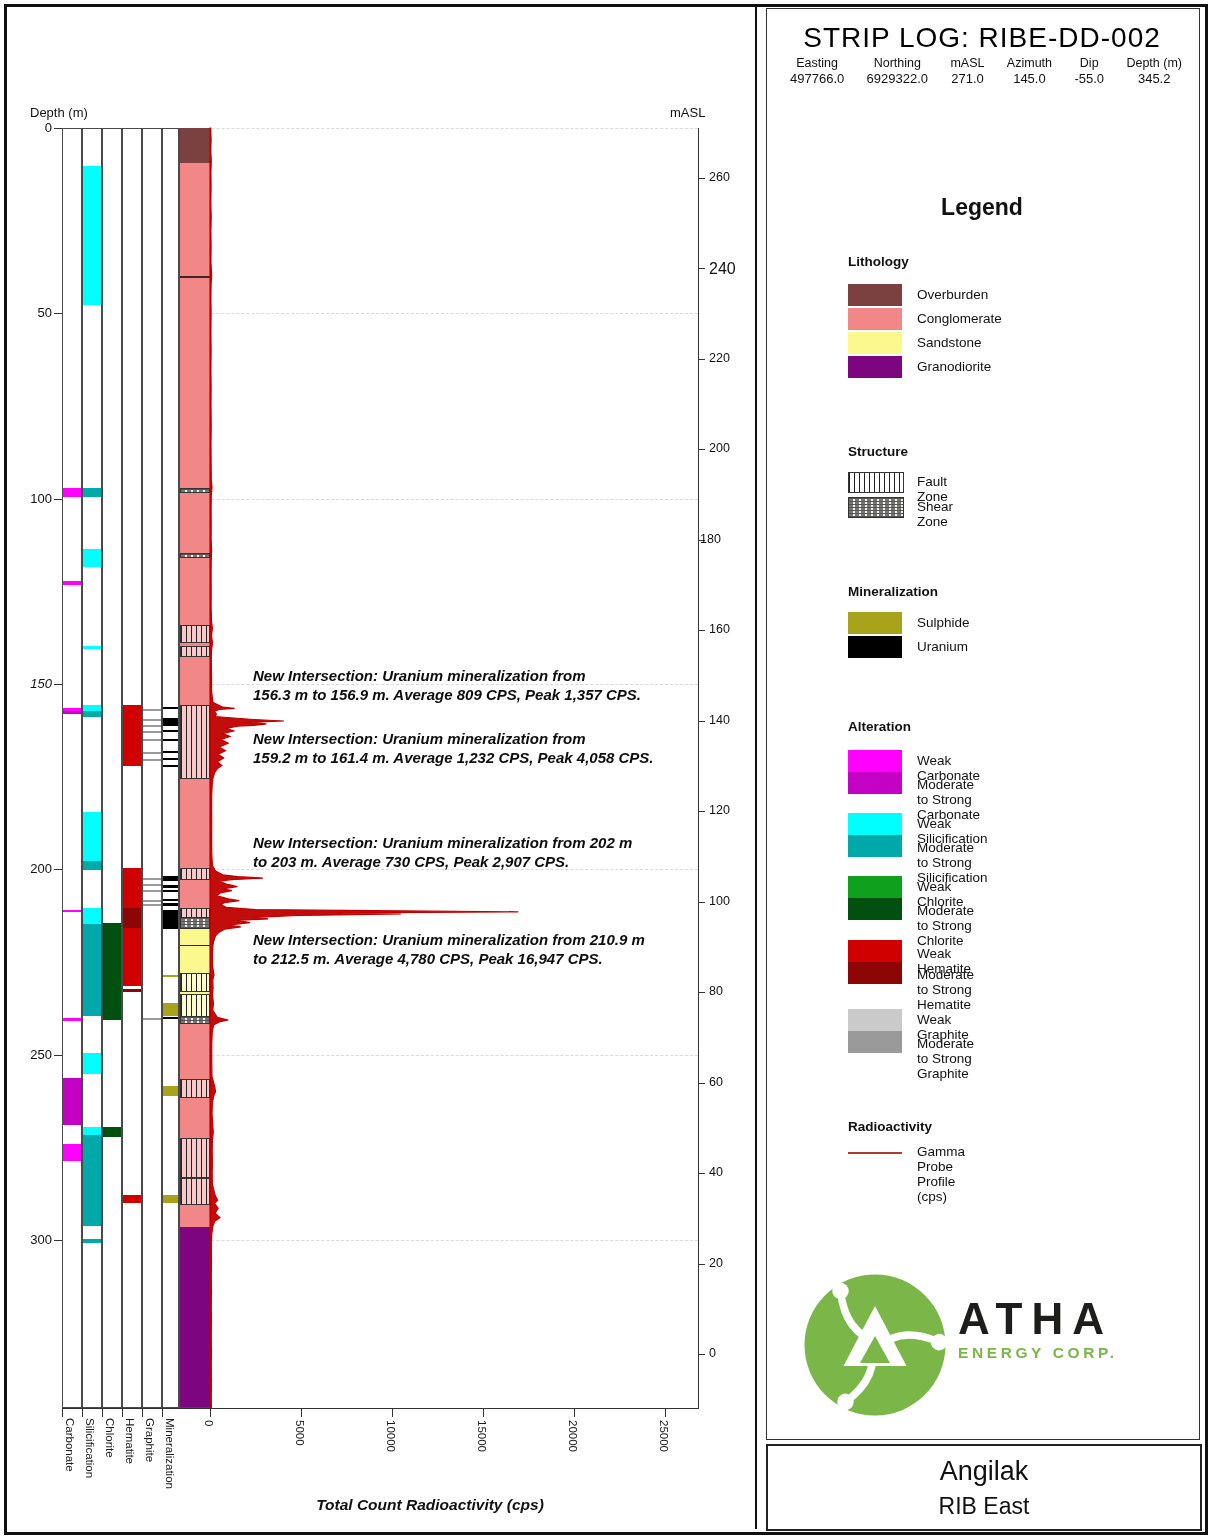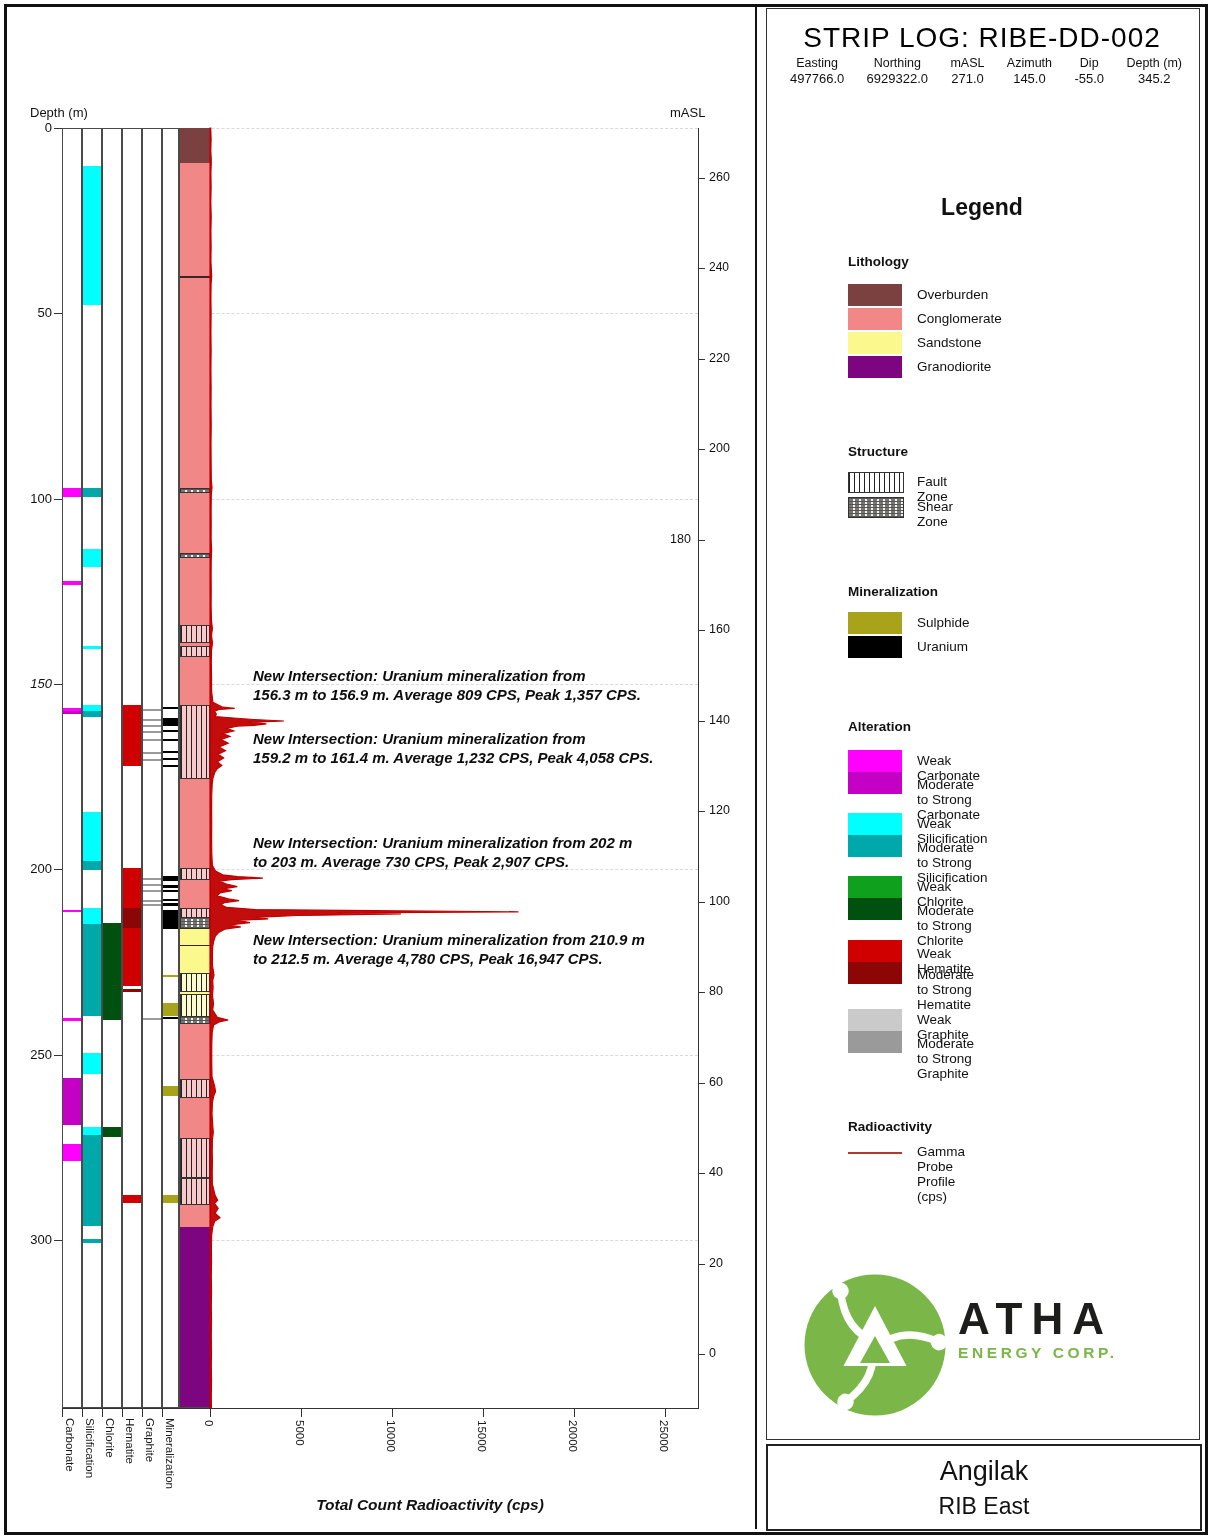--- a/index.html
+++ b/index.html
@@ -158,27 +158,27 @@
       <div class="abs tick" style="left: 54px; top: 869.2px; width: 8px; height: 1px;"></div>
       <div class="abs" style="left: 16px; top: 861.2px; width: 36px; text-align: right; font-size: 13px;">200</div>
       <div class="abs tick" style="left: 54px; top: 1054.5px; width: 8px; height: 1px;"></div>
       <div class="abs" style="left: 16px; top: 1046.5px; width: 36px; text-align: right; font-size: 13px;">250</div>
       <div class="abs tick" style="left: 54px; top: 1239.8px; width: 8px; height: 1px;"></div>
       <div class="abs" style="left: 16px; top: 1231.8px; width: 36px; text-align: right; font-size: 13px;">300</div>
       <div class="abs tick" style="left: 698px; top: 128px; width: 1.4px; height: 1280px;"></div>
       <div class="abs tick" style="left: 698px; top: 177.766px; width: 7px; height: 1px;"></div>
       <div class="abs" style="left: 709px; top: 169.766px; font-size: 12.5px;">260</div>
       <div class="abs tick" style="left: 698px; top: 268.25px; width: 7px; height: 1px;"></div>
-      <div class="abs" style="left: 709px; top: 260.25px; font-size: 12px;">240</div>
+      <div class="abs" style="left: 709px; top: 260.25px; font-size: 16px;">240</div>
       <div class="abs tick" style="left: 698px; top: 358.734px; width: 7px; height: 1px;"></div>
       <div class="abs" style="left: 709px; top: 350.734px; font-size: 12.5px;">220</div>
       <div class="abs tick" style="left: 698px; top: 449.218px; width: 7px; height: 1px;"></div>
       <div class="abs" style="left: 709px; top: 441.218px; font-size: 12.5px;">200</div>
       <div class="abs tick" style="left: 698px; top: 539.701px; width: 7px; height: 1px;"></div>
-      <div class="abs" style="left: 670px; top: 531.701px; font-size: 12.5px;">180</div>
+      <div class="abs" style="left: 700px; top: 531.701px; font-size: 12.5px;">180</div>
       <div class="abs tick" style="left: 698px; top: 630.185px; width: 7px; height: 1px;"></div>
       <div class="abs" style="left: 709px; top: 622.185px; font-size: 12.5px;">160</div>
       <div class="abs tick" style="left: 698px; top: 720.669px; width: 7px; height: 1px;"></div>
       <div class="abs" style="left: 709px; top: 712.669px; font-size: 12.5px;">140</div>
       <div class="abs tick" style="left: 698px; top: 811.153px; width: 7px; height: 1px;"></div>
       <div class="abs" style="left: 709px; top: 803.153px; font-size: 12.5px;">120</div>
       <div class="abs tick" style="left: 698px; top: 901.637px; width: 7px; height: 1px;"></div>
       <div class="abs" style="left: 709px; top: 893.637px; font-size: 12.5px;">100</div>
       <div class="abs tick" style="left: 698px; top: 992.12px; width: 7px; height: 1px;"></div>
       <div class="abs" style="left: 709px; top: 984.12px; font-size: 12.5px;">80</div>

